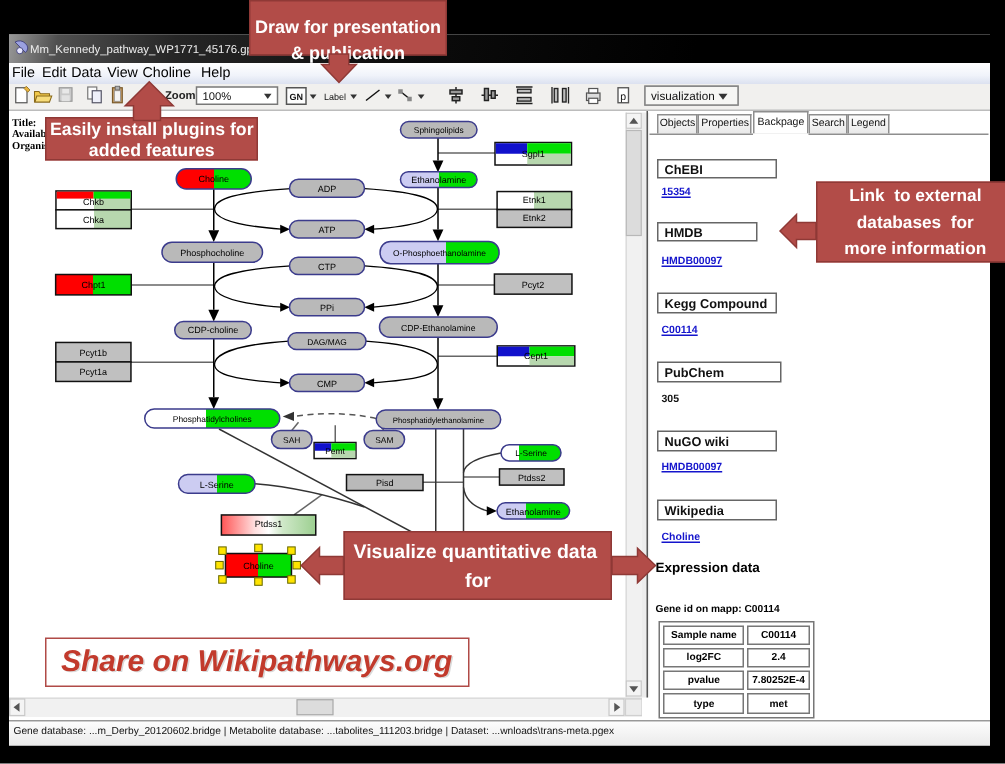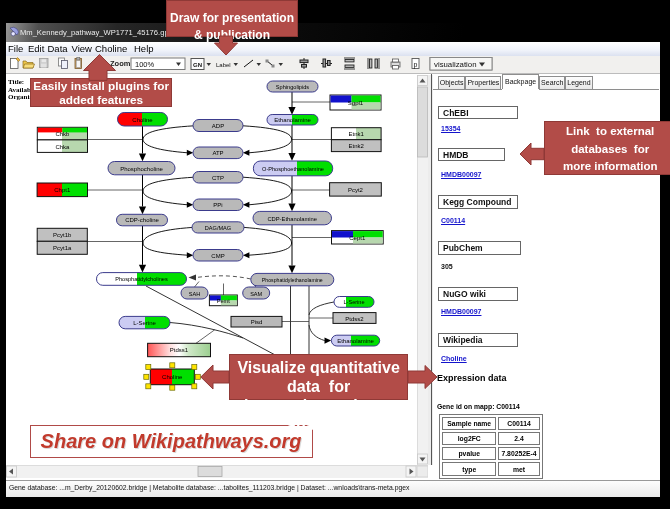--- a/index.html
+++ b/index.html
@@ -432,21 +432,21 @@
 <div class="co" style="left:30.4px;top:78.4px;width:141.6px;height:28.6px;font-size:11.8px;line-height:14px;white-space:nowrap;">Easily install plugins for<br>added features</div>
 <svg class="arr" style="left:80px;top:52px;" width="40" height="28" viewBox="0 0 40 26">
   <path d="M19.5,1.5 L35.5,17.5 27,17.5 27,27.4 9,27.4 9,17.5 3.5,17.5 Z" fill="#b24c48" stroke="#8f3936" stroke-width="1"></path>
 </svg>
 
 <div class="co" style="left:543.7px;top:121px;width:133px;height:54.2px;font-size:11.5px;line-height:17.5px;padding-top:1px;">Link&nbsp; to external<br>databases&nbsp; for<br>more information</div>
 <svg class="arr" style="left:518px;top:140px;" width="27" height="28" viewBox="0 0 27 28">
   <path d="M2,14 L13,3 13,8.3 26,8.3 26,19.7 13,19.7 13,25 Z" fill="#b24c48" stroke="#8f3936" stroke-width="1"></path>
 </svg>
 
-<div class="co" style="left:229.3px;top:354px;width:178.7px;height:46px;font-size:16px;line-height:19px;padding-top:3px;">Visualize quantitative data&nbsp; for<br>integrative pathway analysis</div>
+<div class="co" style="left:229.3px;top:354px;width:178.7px;height:46px;font-size:13px;line-height:19px;padding-top:3px;">Visualize quantitative data&nbsp; for<br>integrative pathway analysis</div>
 <svg class="arr" style="left:198px;top:362px;" width="32" height="30" viewBox="0 0 32 30">
   <path d="M2.8,15 L15,3 15,9 31,9 31,21 15,21 15,27 Z" fill="#b24c48" stroke="#8f3936" stroke-width="1"></path>
 </svg>
 <svg class="arr" style="left:407px;top:362px;" width="32" height="30" viewBox="0 0 32 30">
   <path d="M30,15 L18,3.5 18,9 1,9 1,21 18,21 18,26.5 Z" fill="#b24c48" stroke="#8f3936" stroke-width="1"></path>
 </svg>
 
 <div class="abs" style="left:29.6px;top:425px;width:283px;height:33px;border:1.5px solid #b04a47;box-sizing:border-box;background:#fff;z-index:20;
      text-align:center;line-height:30px;font-size:20px;font-weight:bold;font-style:italic;color:#c23a2c;text-shadow:1px 1px 0 rgba(180,180,180,0.5);">Share on Wikipathways.org</div>
 

